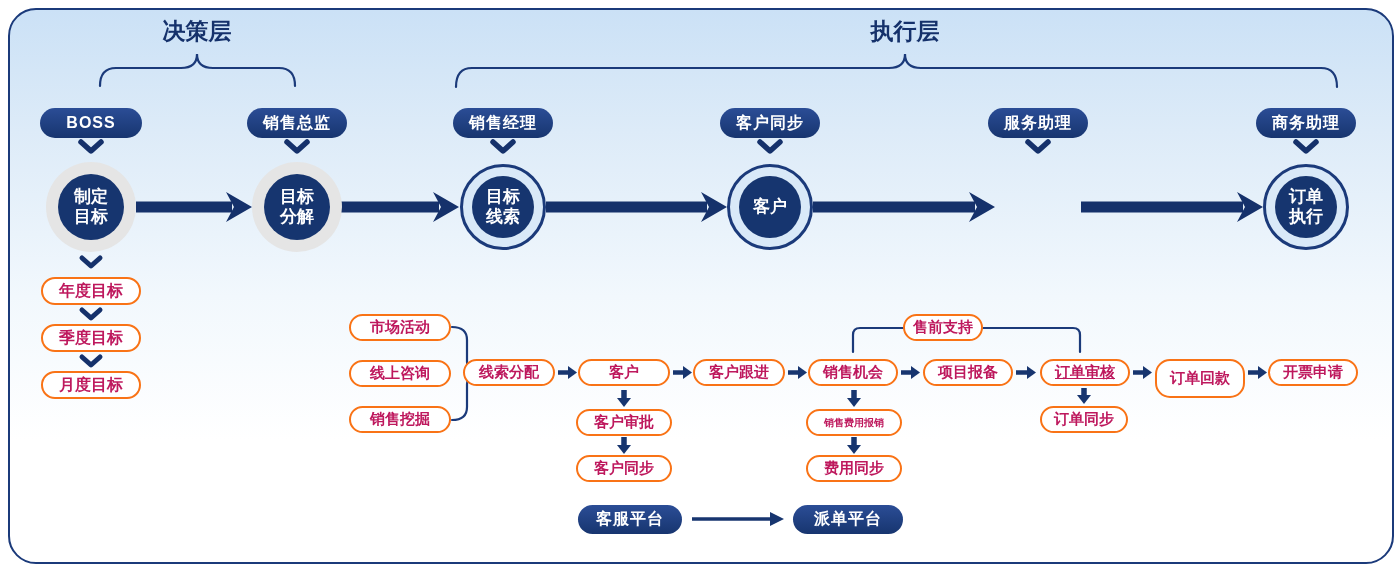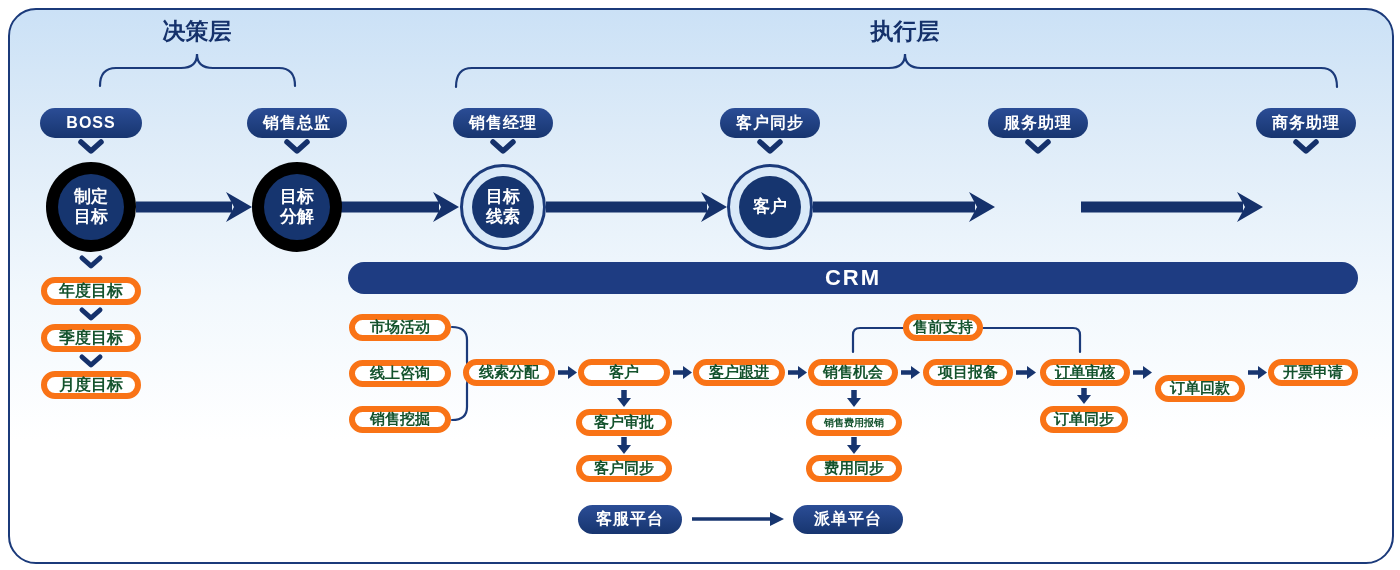--- a/index.html
+++ b/index.html
@@ -3,25 +3,25 @@
 <meta charset="utf-8">
 <style>
   html,body{margin:0;padding:0;background:#ffffff;font-family:"Liberation Sans","DejaVu Sans",sans-serif;}
   #canvas{position:relative;width:1400px;height:570px;background:#ffffff;overflow:hidden;}
   #panel{position:absolute;left:8px;top:8px;width:1382px;height:552px;border:2px solid #1b3a7a;border-radius:28px;
          background:linear-gradient(180deg,#cbe1f6 0%,#ddebf8 22%,#f2f8fd 52%,#ffffff 78%,#ffffff 100%);}
   .abs{position:absolute;box-sizing:border-box;}
   .layer-title{font-size:23px;font-weight:bold;color:#15316b;text-align:center;width:140px;}
   .role-pill{height:30px;border-radius:15px;background:linear-gradient(180deg,#2b4d96,#17356f);
              color:#ffffff;font-size:16px;font-weight:bold;display:flex;align-items:center;justify-content:center;letter-spacing:1px;}
-  .circle-outer-bright{border-radius:50%;background:#000000;display:flex;align-items:center;justify-content:center;}
+  .circle-outer-bright{border-radius:50%;background:#e5e5e5;display:flex;align-items:center;justify-content:center;}
   .circle-outer-pale{border-radius:50%;background:#d9e9f8;border:3px solid #1b3a7a;display:flex;align-items:center;justify-content:center;}
   .circle-inner{border-radius:50%;background:#16356f;display:flex;align-items:center;justify-content:center;}
   .stage-label{color:#ffffff;font-size:17px;font-weight:bold;line-height:1.15;text-align:center;white-space:pre-line;}
-  .outline-pill{background:#ffffff;border:6px solid #f97316;border-radius:15px;color:#14532d;font-size:15px;font-weight:bold;
+  .outline-pill{background:#ffffff;border:2px solid #f97316;border-radius:15px;color:#be185d;font-size:15px;font-weight:bold;
                 display:flex;align-items:center;justify-content:center;white-space:nowrap;}
   .outline-pill.small-text{font-size:10px;}
   .crm-bar{background:#1e3c82;border-radius:16px;color:#ffffff;font-size:22px;font-weight:bold;letter-spacing:2px;
            display:flex;align-items:center;justify-content:center;}
   .solid-pill{background:linear-gradient(180deg,#2b4d96,#17356f);border-radius:15px;color:#ffffff;font-size:16px;font-weight:bold;
               display:flex;align-items:center;justify-content:center;letter-spacing:1px;}
   svg{position:absolute;left:0;top:0;pointer-events:none;}
 </style>
 </head>
 <body>
@@ -133,38 +133,43 @@
     <div class="circle-inner" style="width:62px;height:62px;">
         <span class="stage-label">目标
 线索</span>
       </div>
   </div>
   <div class="abs circle-outer-pale" style="left:727px;top:164px;width:86px;height:86px;">
     <div class="circle-inner" style="width:62px;height:62px;">
         <span class="stage-label">客户</span>
       </div>
   </div>
+  <div class="abs circle-outer-pale" style="left:1263px;top:164px;width:86px;height:86px;">
+    <div class="circle-inner" style="width:62px;height:62px;">
+        <span class="stage-label">订单
+执行</span>
+      </div>
+  </div>
 
   <div class="abs outline-pill" style="left:41px;top:277px;width:100px;height:28px;font-size:16px;">年度目标</div>
   <div class="abs outline-pill" style="left:41px;top:324px;width:100px;height:28px;font-size:16px;">季度目标</div>
   <div class="abs outline-pill" style="left:41px;top:371px;width:100px;height:28px;font-size:16px;">月度目标</div>
 
-  <div class="abs crm-bar" style="left:348px;top:262px;width:1010px;height:32px;">CRM</div>
 
   <div class="abs outline-pill" style="left:349px;top:314px;width:102px;height:27px;">市场活动</div>
   <div class="abs outline-pill" style="left:349px;top:360px;width:102px;height:27px;">线上咨询</div>
   <div class="abs outline-pill" style="left:349px;top:406px;width:102px;height:27px;">销售挖掘</div>
 
   <div class="abs outline-pill" style="left:463px;top:359px;width:92px;height:27px;">线索分配</div>
   <div class="abs outline-pill" style="left:578px;top:359px;width:92px;height:27px;">客户</div>
-  <div class="abs outline-pill" style="left:693px;top:359px;width:92px;height:27px;text-decoration:underline;">客户跟进</div>
+  <div class="abs outline-pill" style="left:693px;top:359px;width:92px;height:27px;">客户跟进</div>
   <div class="abs outline-pill" style="left:808px;top:359px;width:90px;height:27px;">销售机会</div>
   <div class="abs outline-pill" style="left:923px;top:359px;width:90px;height:27px;">项目报备</div>
   <div class="abs outline-pill" style="left:1040px;top:359px;width:90px;height:27px;text-decoration:underline;">订单审核</div>
-  <div class="abs outline-pill" style="left:1155px;top:359px;width:90px;height:27px;margin-top:16px;">订单回款</div>
+  <div class="abs outline-pill" style="left:1155px;top:359px;width:90px;height:39px;">订单回款</div>
   <div class="abs outline-pill" style="left:1268px;top:359px;width:90px;height:27px;">开票申请</div>
 
   <div class="abs outline-pill" style="left:903px;top:314px;width:80px;height:27px;">售前支持</div>
 
   <div class="abs outline-pill" style="left:576px;top:409px;width:96px;height:27px;">客户审批</div>
   <div class="abs outline-pill" style="left:576px;top:455px;width:96px;height:27px;">客户同步</div>
 
   <div class="abs outline-pill small-text" style="left:806px;top:409px;width:96px;height:27px;">销售费用报销</div>
   <div class="abs outline-pill" style="left:806px;top:455px;width:96px;height:27px;">费用同步</div>
 

